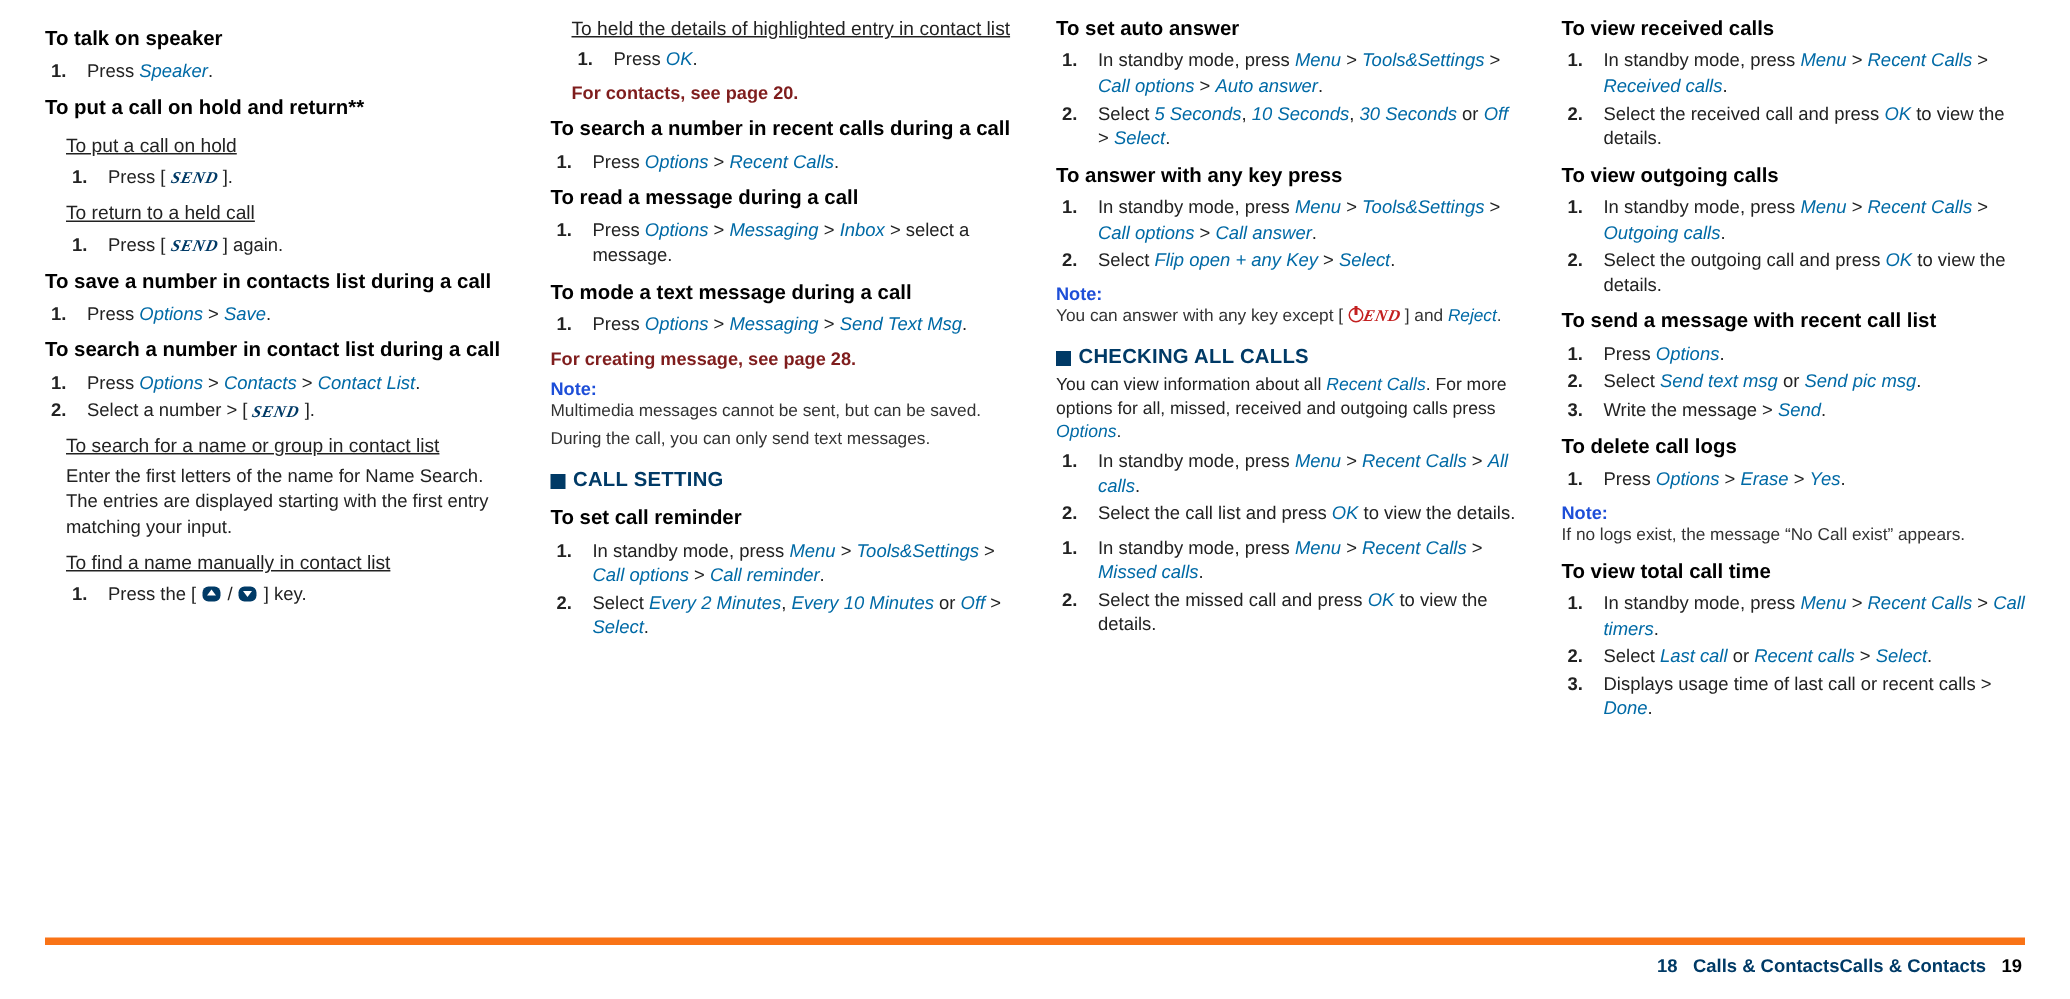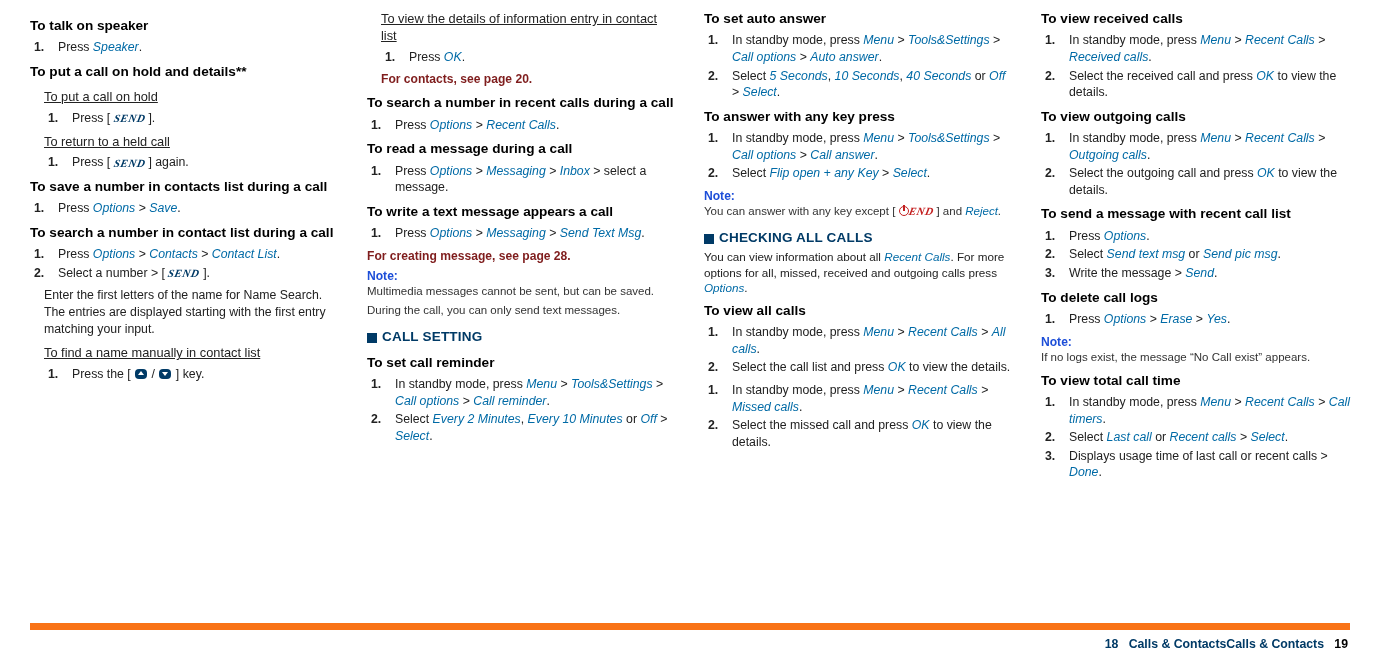--- a/index.html
+++ b/index.html
@@ -11,21 +11,21 @@
     font-family: "Myriad Pro", "Segoe UI", "Helvetica Neue", Arial, sans-serif;
     font-size: 12.3px;
     color: #222;
     line-height: 1.35;
     position: relative;
   }
   .cols {
     display: flex;
     gap: 28px;
     height: 620px;
-    border-bottom: 7px solid #f97316;
+    border-bottom: 5px solid #f97316;
     padding-bottom: 4px;
   }
   .col { flex: 1 1 0; }
   h3 {
     font-size: 13.6px;
     font-weight: 700;
     margin: 7px 0 4px;
     color: #000;
   }
   h4.indent1 {
@@ -135,21 +135,21 @@
 
   <div class="col">
     <h3>To talk on speaker</h3>
     <ol>
       <li>
           <span class="num">1.</span>
       <span class="txt"><span>Press </span><span class="ui">Speaker</span>.</span>
         </li>
     </ol>
 
-    <h3>To put a call on hold and details**</h3>
+    <h3>To put a call on hold and return**</h3>
     <h4 class="indent1">To put a call on hold</h4>
     <ol class="indent1">
       <li>
           <span class="num">1.</span>
       <span class="txt"><span>Press [ </span><span class="icon-send">SEND</span><span> ].</span></span>
         </li>
     </ol>
     <h4 class="indent1">To return to a held call</h4>
     <ol class="indent1">
       <li>
@@ -171,20 +171,21 @@
       <li>
           <span class="num">1.</span>
       <span class="txt"><span>Press </span><span class="ui">Options</span><span> &gt; </span><span class="ui">Contacts</span><span> &gt; </span><span class="ui">Contact List</span>.</span>
         </li>
       <li>
           <span class="num">2.</span>
       <span class="txt"><span>Select a number &gt; [ </span><span class="icon-send">SEND</span><span> ].</span></span>
         </li>
     </ol>
 
+    <h4 class="indent1 topgap">To search for a name or group in contact list</h4>
     <div class="para-indent1">Enter the first letters of the name for Name Search. The entries are displayed starting with the first entry matching your input.</div>
 
     <h4 class="indent1">To find a name manually in contact list</h4>
     <ol class="indent1">
       <li>
           <span class="num">1.</span>
       <span class="txt"><span>Press the [ </span>
         <span class="icon-rocker">
           <svg width="14" height="12">
                 <rect x="1" y="1" width="12" height="10" rx="4" fill="#003a66"></rect>
@@ -195,21 +196,21 @@
           <svg width="14" height="12">
                 <rect x="1" y="1" width="12" height="10" rx="4" fill="#003a66"></rect>
                 <polygon points="4,4 10,4 7,8" fill="#fff"></polygon>
               </svg>
         </span><span> ] key.</span></span>
         </li>
     </ol>
   </div>
 
   <div class="col">
-    <h4 class="indent1" style="margin-top:0">To view the details of information entry in contact list</h4>
+    <h4 class="indent1" style="margin-top:0">To held the details of highlighted entry in contact list</h4>
     <ol class="indent1">
       <li>
           <span class="num">1.</span>
       <span class="txt"><span>Press </span><span class="ui">OK</span>.</span>
         </li>
     </ol>
     <div class="sub-bold-blue">For contacts, see page 20.</div>
 
     <h3>To search a number in recent calls during a call</h3>
     <ol>
@@ -220,21 +221,21 @@
     </ol>
 
     <h3>To read a message during a call</h3>
     <ol>
       <li>
           <span class="num">1.</span>
       <span class="txt"><span>Press </span><span class="ui">Options</span><span> &gt; </span><span class="ui">Messaging</span><span> &gt; </span><span class="ui">Inbox</span><span> &gt; select a message.</span></span>
         </li>
     </ol>
 
-    <h3>To write a text message appears a call</h3>
+    <h3>To mode a text message during a call</h3>
     <ol>
       <li>
           <span class="num">1.</span>
       <span class="txt"><span>Press </span><span class="ui">Options</span><span> &gt; </span><span class="ui">Messaging</span><span> &gt; </span><span class="ui">Send Text Msg</span>.</span>
         </li>
     </ol>
     <div class="sub-bold-blue" style="margin-left:0">For creating message, see page 28.</div>
     <div class="note-label">Note:</div>
     <div class="note-text">Multimedia messages cannot be sent, but can be saved.</div>
     <div class="note-text">During the call, you can only send text messages.</div>
@@ -257,21 +258,21 @@
 
   <div class="col">
     <h3 style="margin-top:0">To set auto answer</h3>
     <ol>
       <li>
           <span class="num">1.</span>
       <span class="txt"><span>In standby mode, press </span><span class="ui">Menu</span><span> &gt; </span><span class="ui">Tools&amp;Settings</span><span> &gt; </span><span class="ui">Call options</span><span> &gt; </span><span class="ui">Auto answer</span>.</span>
         </li>
       <li>
           <span class="num">2.</span>
-      <span class="txt"><span>Select </span><span class="ui">5 Seconds</span><span>, </span><span class="ui">10 Seconds</span><span>, </span><span class="ui">40 Seconds</span><span> or </span><span class="ui">Off</span><span> &gt; </span><span class="ui">Select</span>.</span>
+      <span class="txt"><span>Select </span><span class="ui">5 Seconds</span><span>, </span><span class="ui">10 Seconds</span><span>, </span><span class="ui">30 Seconds</span><span> or </span><span class="ui">Off</span><span> &gt; </span><span class="ui">Select</span>.</span>
         </li>
     </ol>
 
     <h3>To answer with any key press</h3>
     <ol>
       <li>
           <span class="num">1.</span>
       <span class="txt"><span>In standby mode, press </span><span class="ui">Menu</span><span> &gt; </span><span class="ui">Tools&amp;Settings</span><span> &gt; </span><span class="ui">Call options</span><span> &gt; </span><span class="ui">Call answer</span>.</span>
         </li>
       <li>
@@ -280,21 +281,20 @@
         </li>
     </ol>
     <div class="note-label">Note:</div>
     <div class="note-text"><span>You can answer with any key except [ </span><span style="display:inline-block;width:10px;height:10px;border:1.5px solid #c32020;border-radius:50%;position:relative;top:1px;"><span style="position:absolute;left:3px;top:-2px;width:2px;height:6px;background:#c32020"></span></span><span class="icon-end">END</span><span> ] and </span><span class="ui">Reject</span>.</div>
 
     <h3 class="section">
         <span>CHECKING ALL CALLS</span>
       </h3>
     <div class="note-text" style="font-size:11.7px;color:#222"><span>You can view information about all </span><span class="ui">Recent Calls</span><span>. For more options for all, missed, received and outgoing calls press </span><span class="ui">Options</span>.</div>
 
-    <h3>To view all calls</h3>
     <ol>
       <li>
           <span class="num">1.</span>
       <span class="txt"><span>In standby mode, press </span><span class="ui">Menu</span><span> &gt; </span><span class="ui">Recent Calls</span><span> &gt; </span><span class="ui">All calls</span>.</span>
         </li>
       <li>
           <span class="num">2.</span>
       <span class="txt"><span>Select the call list and press </span><span class="ui">OK</span><span> to view the details.</span></span>
         </li>
     </ol>

